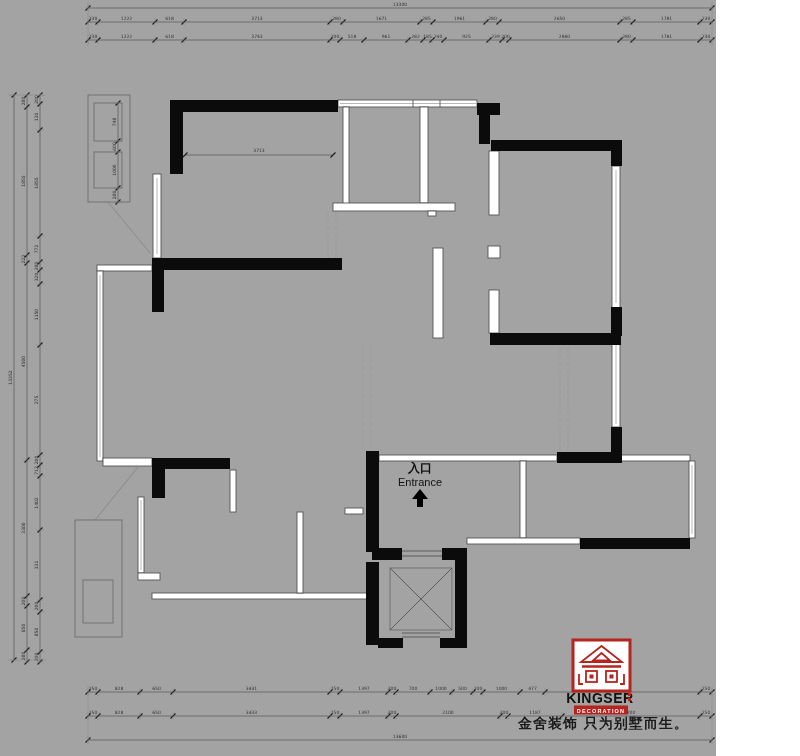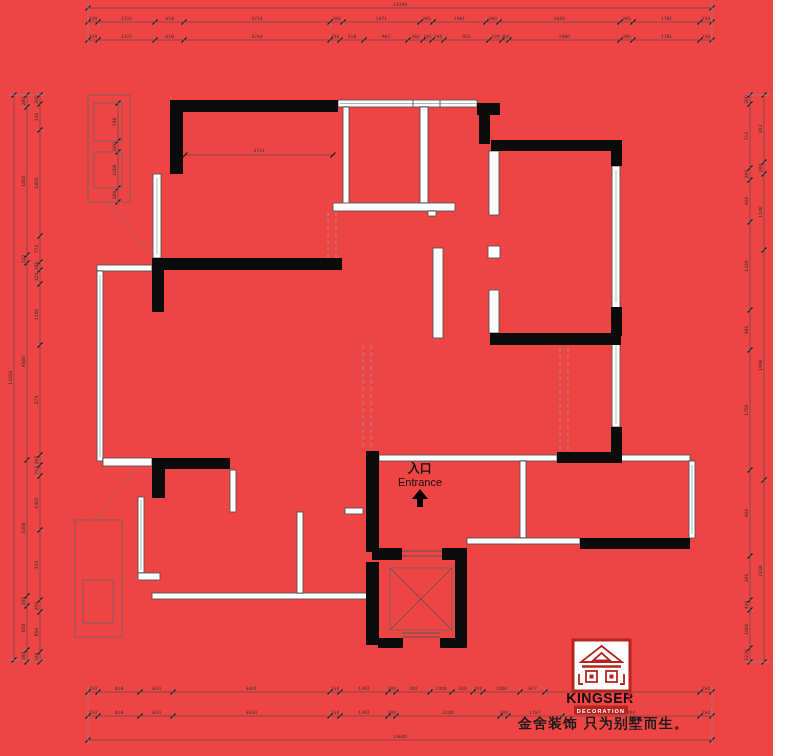--- a/index.html
+++ b/index.html
@@ -1,16 +1,16 @@
 <!DOCTYPE html>
 <html><head>
 <meta charset="utf-8">
 <style>
   html,body{margin:0;padding:0;background:#ffffff;}
-  #stage{position:relative;width:773px;height:756px;background:#ef4444;overflow:hidden;
+  #stage{position:relative;width:716px;height:756px;background:#a3a3a3;overflow:hidden;
          font-family:"Liberation Sans",sans-serif;}
   svg{display:block}
   
   .dl{stroke:#4a4a4a;stroke-width:.6;fill:none}
   .tk{stroke:#1a1a1a;stroke-width:1.1;fill:none}
   .ex{stroke:#8a8a8a;stroke-width:.5;fill:none}
   .dt{font:4.5px "DejaVu Sans",sans-serif;fill:#333}
   .wall{fill:#0b0b0b;stroke:none}
   .thin{fill:#ffffff;stroke:#555;stroke-width:.9}
   .thinl{stroke:#555;stroke-width:.9;fill:none}

